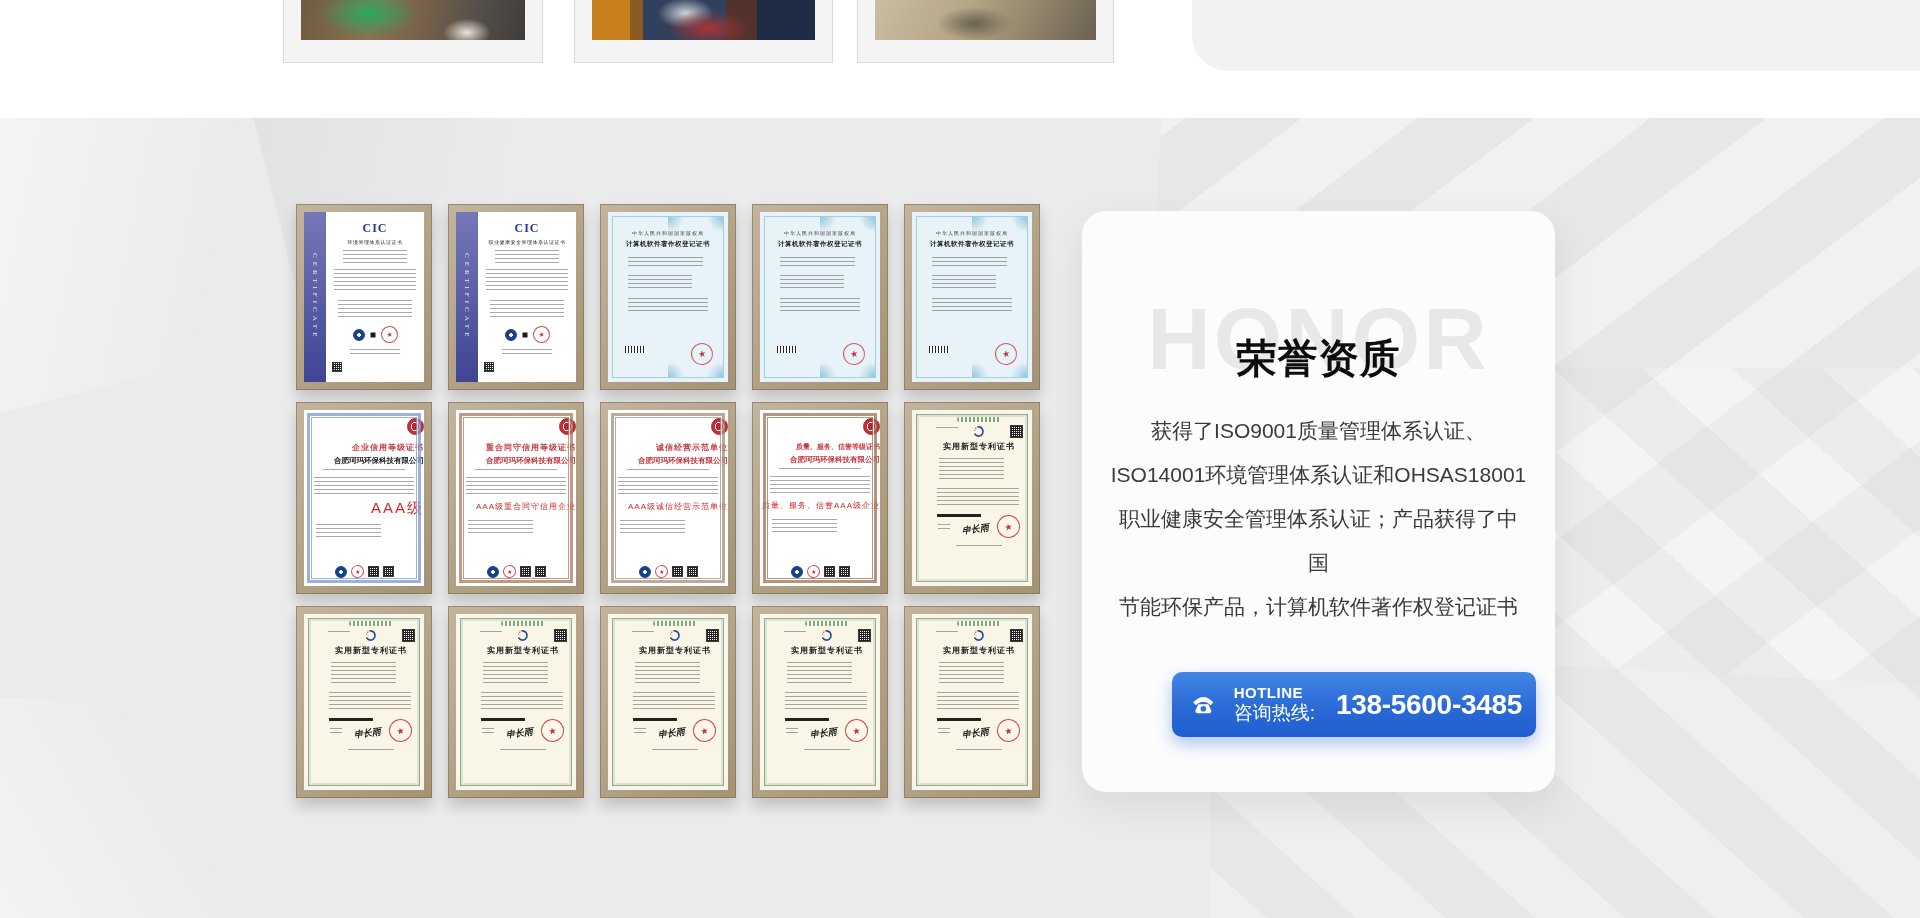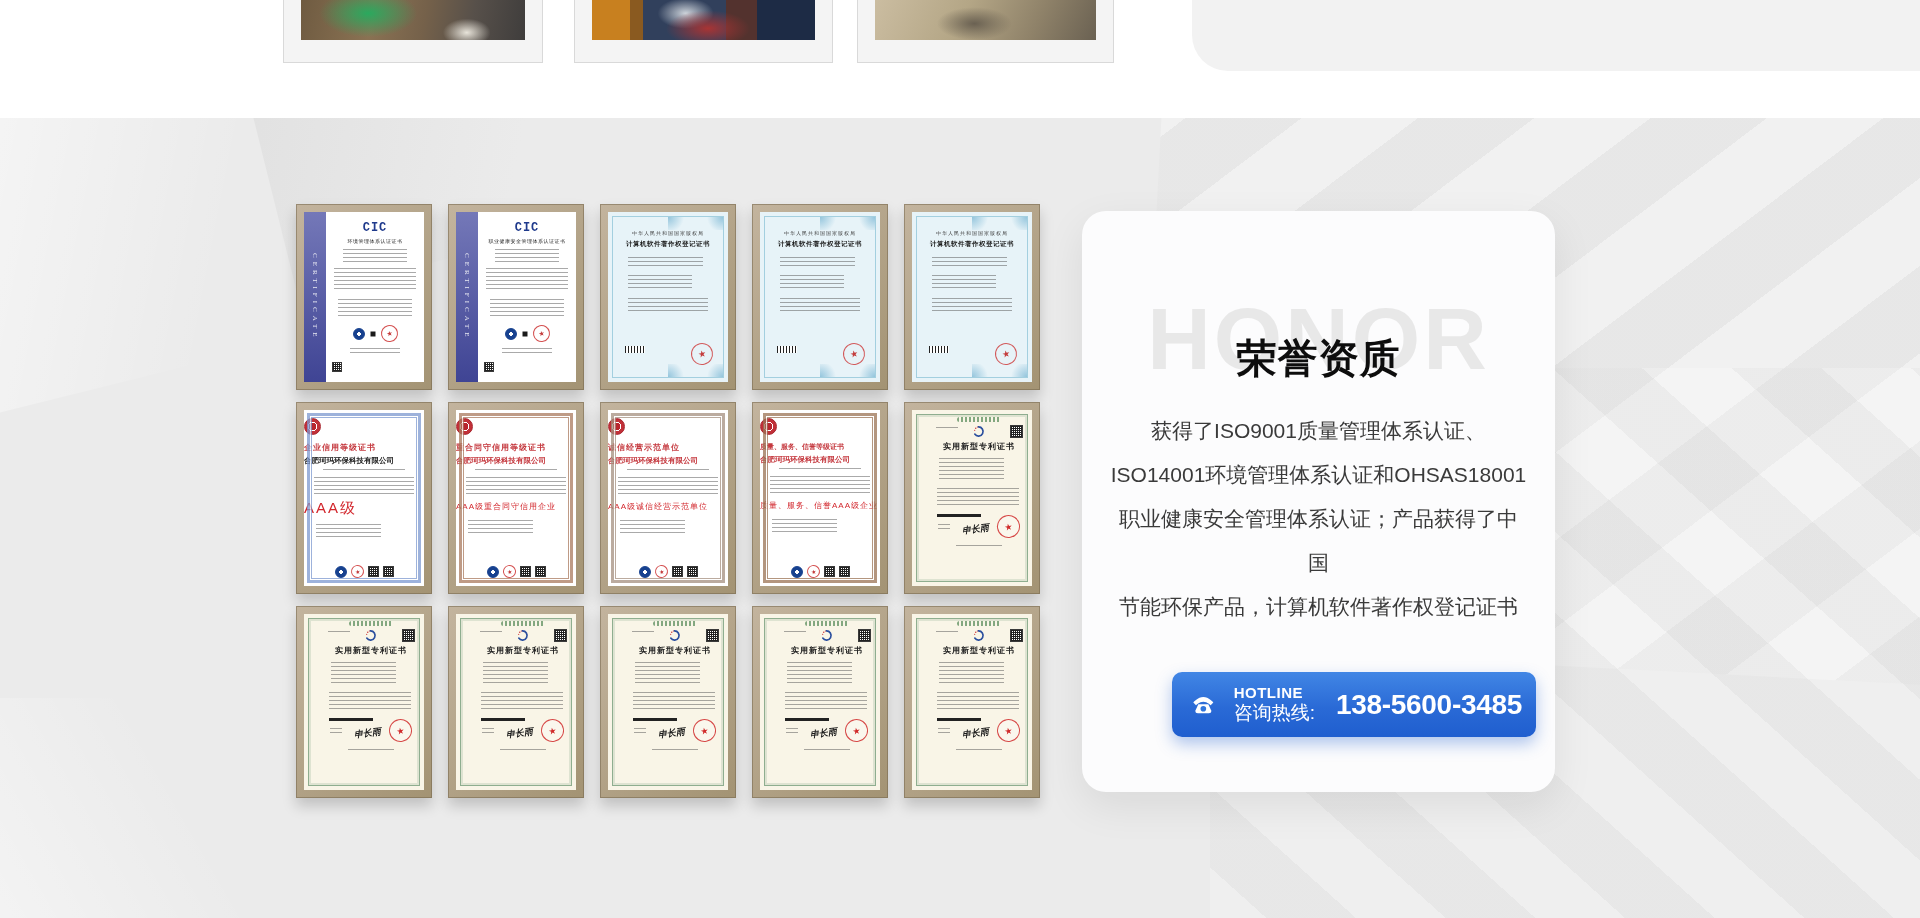--- a/index.html
+++ b/index.html
@@ -46,21 +46,21 @@
   .qr{display:inline-block;background-color:#fff;border:1px solid #3a3a3a;
     background-image:repeating-linear-gradient(90deg,#222 0 1px,transparent 1px 2px),repeating-linear-gradient(0deg,#222 0 1px,transparent 1px 2px);}
 
   
   .cic{text-align:center;}
   .band{position:absolute;left:0;top:0;bottom:0;width:22px;background:linear-gradient(180deg,#7478b8,#3f4494);
     display:flex;align-items:center;justify-content:center;}
   .band span{writing-mode:vertical-rl;color:rgba(255,255,255,.85);font-size:7px;letter-spacing:4px;
     font-family:"Liberation Serif","DejaVu Serif",serif;}
   .cic-body{margin-left:22px;padding-top:9px;}
-  .cic-org{font-family:Liberation Mono, monospace;font-weight:bold;font-size:12px;color:#1f3a8c;letter-spacing:1px;}
+  .cic-org{font-family:Liberation Serif, serif;font-weight:bold;font-size:12px;color:#1f3a8c;letter-spacing:1px;}
   .cic-title{font-size:5px;color:#222;margin-top:3px;letter-spacing:.5px;}
   .cic-foot{margin-top:8px;display:flex;align-items:center;justify-content:center;gap:4px;}
   .dot-blue{display:inline-block;width:10px;height:10px;border-radius:50%;border:1px solid #17418f;
     background:radial-gradient(circle,#fff 0 24%,#17418f 26%);}
   .sq-dark{display:inline-block;width:8px;height:8px;background:#1a1a1a;box-shadow:inset 0 0 0 1.5px #fff,inset 0 0 0 2.5px #1a1a1a;}
   .seal-red{display:inline-flex;width:15px;height:15px;border-radius:50%;border:1px solid rgba(205,50,50,.85);
     color:#c43b3b;font-size:7px;align-items:center;justify-content:center;transform:rotate(-12deg);}
   .cic .qr{position:absolute;left:28px;bottom:10px;width:8px;height:8px;}
 
   
@@ -69,21 +69,21 @@
   .cnr{position:absolute;width:18px;height:13px;background:radial-gradient(circle at 0 0,rgba(92,166,202,.6),rgba(92,166,202,0) 72%);}
   .cnr.tr{right:0;transform:scaleX(-1);} .cnr.bl{bottom:0;transform:scaleY(-1);} .cnr.br{right:0;bottom:0;transform:scale(-1);}
   .copy-auth{margin-top:13px;font-size:5px;color:#444;letter-spacing:1px;font-family:"Liberation Serif","DejaVu Serif",serif;}
   .copy-title{margin-top:4px;font-size:6.5px;font-weight:bold;color:#1a1a1a;letter-spacing:.5px;
     font-family:"Liberation Serif","DejaVu Serif",serif;}
   .barcode{position:absolute;left:12px;bottom:24px;width:20px;height:7px;background:repeating-linear-gradient(90deg,#222 0 1px,#fff 1px 3px);}
   .seal-star{position:absolute;right:10px;bottom:12px;width:20px;height:20px;border-radius:50%;
     border:1px solid rgba(205,50,50,.8);color:#c43b3b;font-size:9px;display:flex;align-items:center;justify-content:center;transform:rotate(-12deg);}
 
   
-  .credit{text-align:left;}
+  .credit{text-align:right;}
   .cr-border{position:absolute;inset:3px;border:3px solid var(--bc,#7d99cf);box-shadow:inset 0 0 0 1px #fff,inset 0 0 0 2px var(--bc,#7d99cf);opacity:.75;}
   .cr-seal{display:inline-block;margin-top:8px;width:15px;height:15px;border-radius:50%;
     background:radial-gradient(circle,#b8252e 0 34%,#fff 36% 44%,#c23038 46%);border:1px solid #a8232c;}
   .cr-title{margin-top:3px;font-size:8px;font-weight:bold;color:#c5393f;letter-spacing:1px;}
   .cr-title.long{font-size:7px;letter-spacing:0;}
   .cr-company{margin-top:3px;font-size:7.5px;font-weight:bold;color:#c5393f;}
   .cr-company.black{color:#222;}
   .cr-grade{margin-top:7px;font-size:8px;font-weight:normal;color:#d2262c;letter-spacing:1px;}
   .cr-grade.big{font-size:15px;margin-top:5px;letter-spacing:2px;}
   .cr-foot{position:absolute;bottom:8px;left:0;right:0;display:flex;align-items:center;justify-content:center;gap:4px;}

